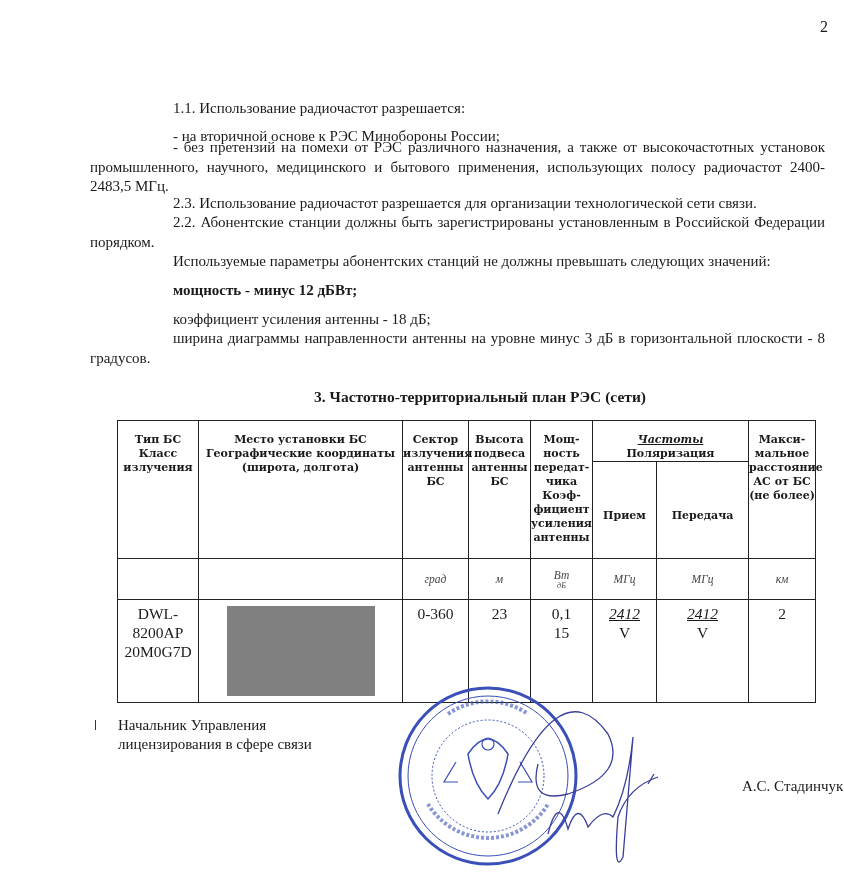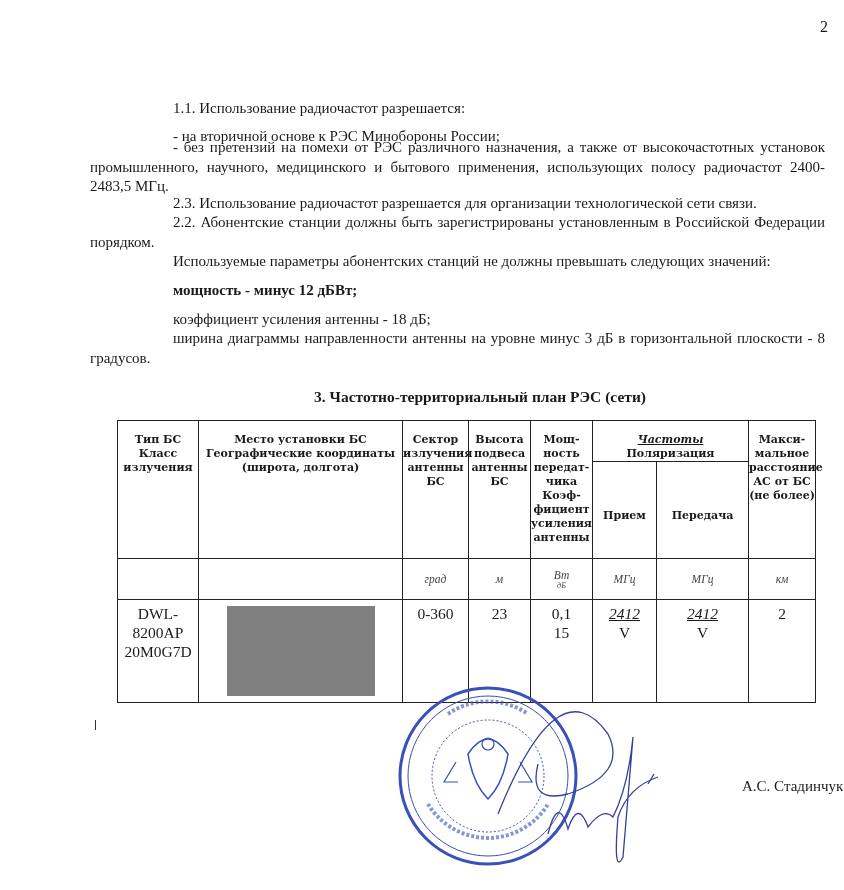--- a/index.html
+++ b/index.html
@@ -143,20 +143,22 @@
       <div>V</div>
     </td>
     <td>2</td>
   </tr>
 </tbody>
   </table>
 
 <div class="abs tick"></div>
 
 <div class="abs sig">
+  <div>Начальник Управления</div>
+  <div>лицензирования в сфере связи</div>
 </div>
 
 <svg class="abs stamp" width="300" height="200" viewBox="0 0 300 200">
   <g fill="none" stroke="#3a4fb8">
     <circle cx="90" cy="92" r="88" stroke-width="3"></circle>
     <circle cx="90" cy="92" r="80" stroke-width="1"></circle>
     <circle cx="90" cy="92" r="56" stroke-width="1" stroke-dasharray="2 2"></circle>
     <path d="M70 70 q20 -30 40 0 q-5 30 -20 45 q-15 -15 -20 -45z" stroke-width="1.5"></path>
     <path d="M58 78 l-12 20 l14 0 M122 78 l12 20 l-14 0" stroke-width="1.2"></path>
     <circle cx="90" cy="60" r="6" stroke-width="1.2"></circle>

